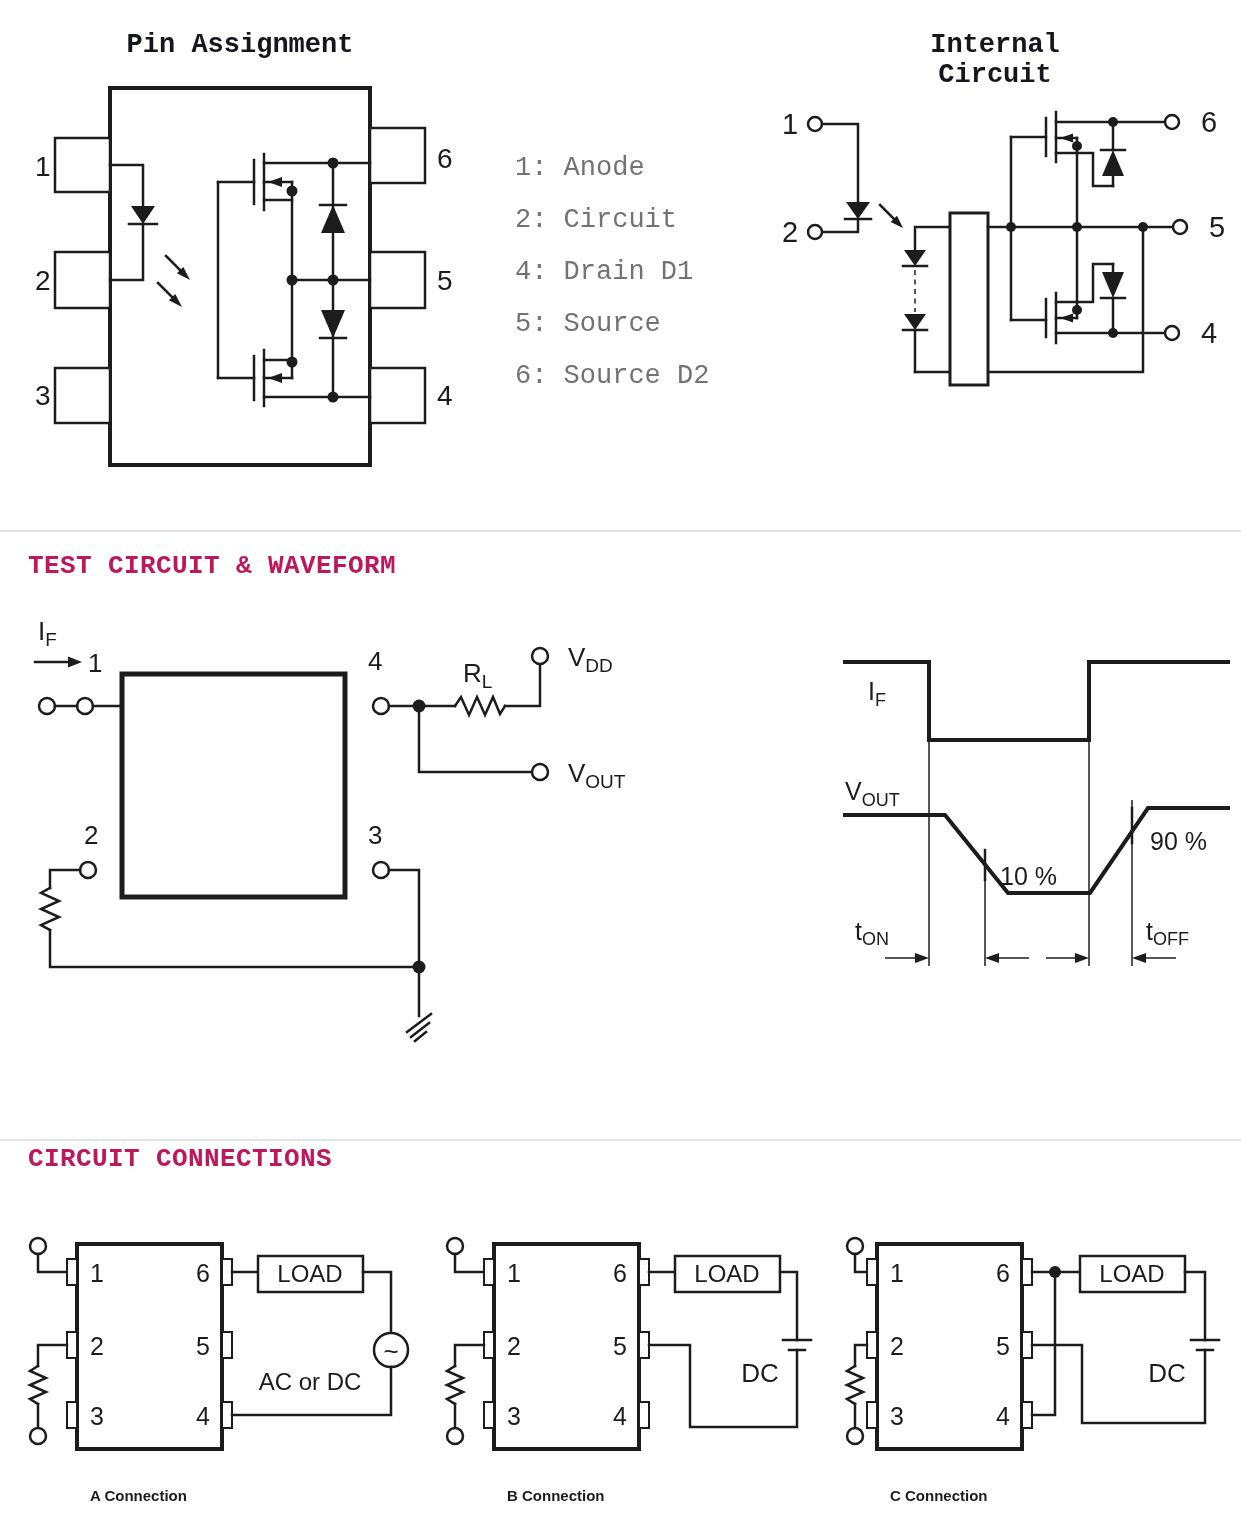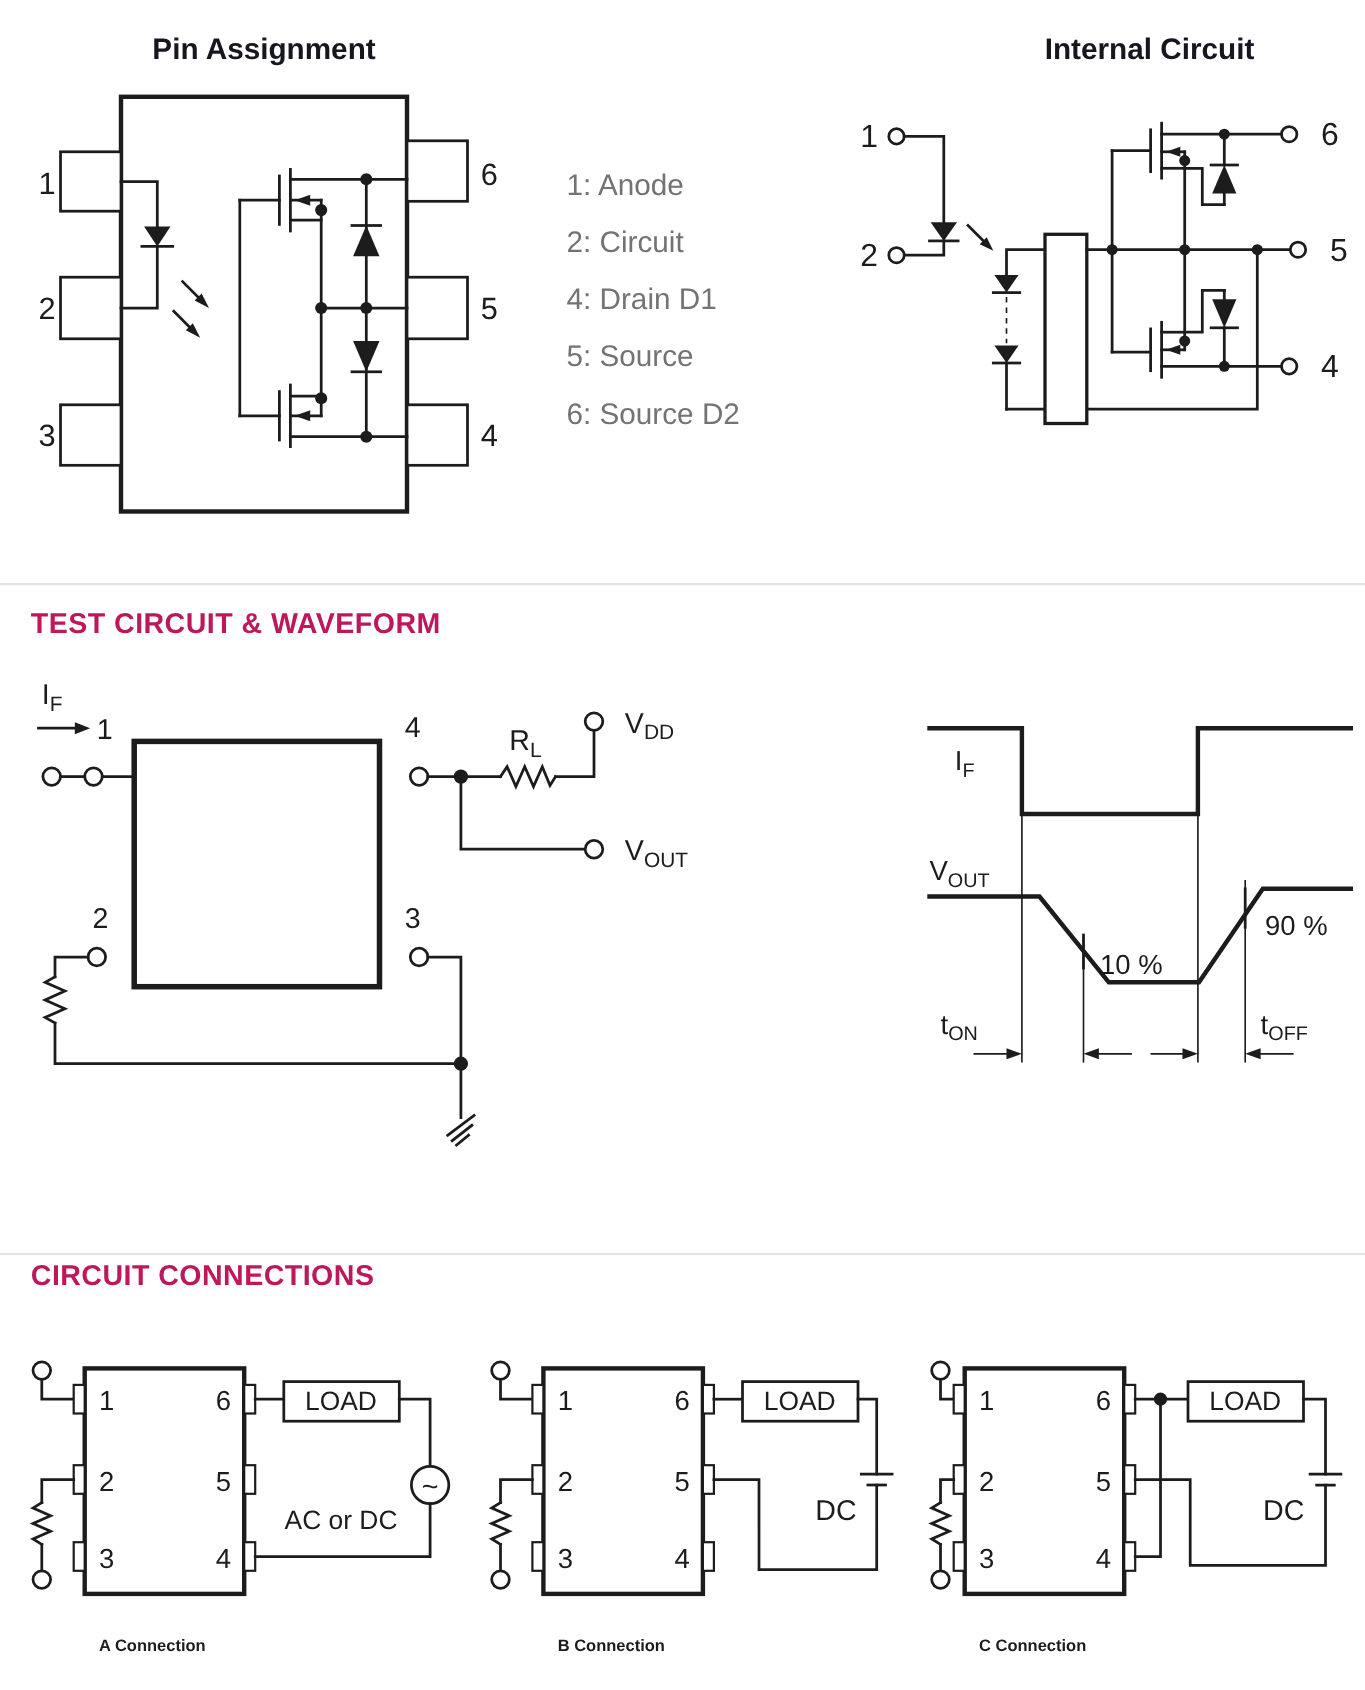--- a/index.html
+++ b/index.html
@@ -1,20 +1,20 @@
 <!DOCTYPE html>
 <html><head>
 <meta charset="utf-8">
 <style>
   html,body{margin:0;padding:0;background:#fff;}
   #page{
     position:relative;width:1241px;height:1536px;background:#ffffff;
     font-family:"Liberation Sans", sans-serif;color:#1c1c1c;overflow:hidden;
   }
-  .abs{position:absolute;}
+  .abs{position:absolute;font-family:Liberation Mono, monospace;}
   .diagram-title{
     font-size:27px;font-weight:bold;color:#16161f;text-align:center;width:240px;
   }
   .section-heading{
     font-size:26px;font-weight:bold;color:#be185d;letter-spacing:.4px;
   }
   .divider{position:absolute;left:0;right:0;height:2px;background:#e4e4e4;}
   .pin-list div{
     height:52px;font-size:27px;color:#737373;line-height:52px;white-space:nowrap;
   }
@@ -29,21 +29,21 @@
   .wire-thick{stroke:#1c1c1c;stroke-width:4;fill:none;stroke-linecap:square;}
   .boxline{stroke:#1c1c1c;fill:#ffffff;}
   .filled{fill:#1c1c1c;stroke:none;}
 </style>
 </head>
 <body>
 
 <div id="page">
 
   <div class="abs diagram-title" style="left:120px;top:30px;">Pin Assignment</div>
-  <div class="abs diagram-title" style="left:925px;top:30px;">Internal Circuit</div>
+  <div class="abs diagram-title" style="left:875px;top:30px;">Internal Circuit</div>
 
   <svg style="left:25px;top:80px;" width="445" height="390" viewBox="25 80 445 390">
     <g>
       <rect x="110" y="88" width="260" height="377" class="boxline" stroke-width="4"></rect>
       <rect x="55" y="138" width="55" height="54" class="boxline" stroke-width="2.5"></rect>
       <rect x="55" y="252" width="55" height="56" class="boxline" stroke-width="2.5"></rect>
       <rect x="55" y="368" width="55" height="55" class="boxline" stroke-width="2.5"></rect>
       <rect x="370" y="128" width="55" height="55" class="boxline" stroke-width="2.5"></rect>
       <rect x="370" y="252" width="55" height="56" class="boxline" stroke-width="2.5"></rect>
       <rect x="370" y="368" width="55" height="55" class="boxline" stroke-width="2.5"></rect>

